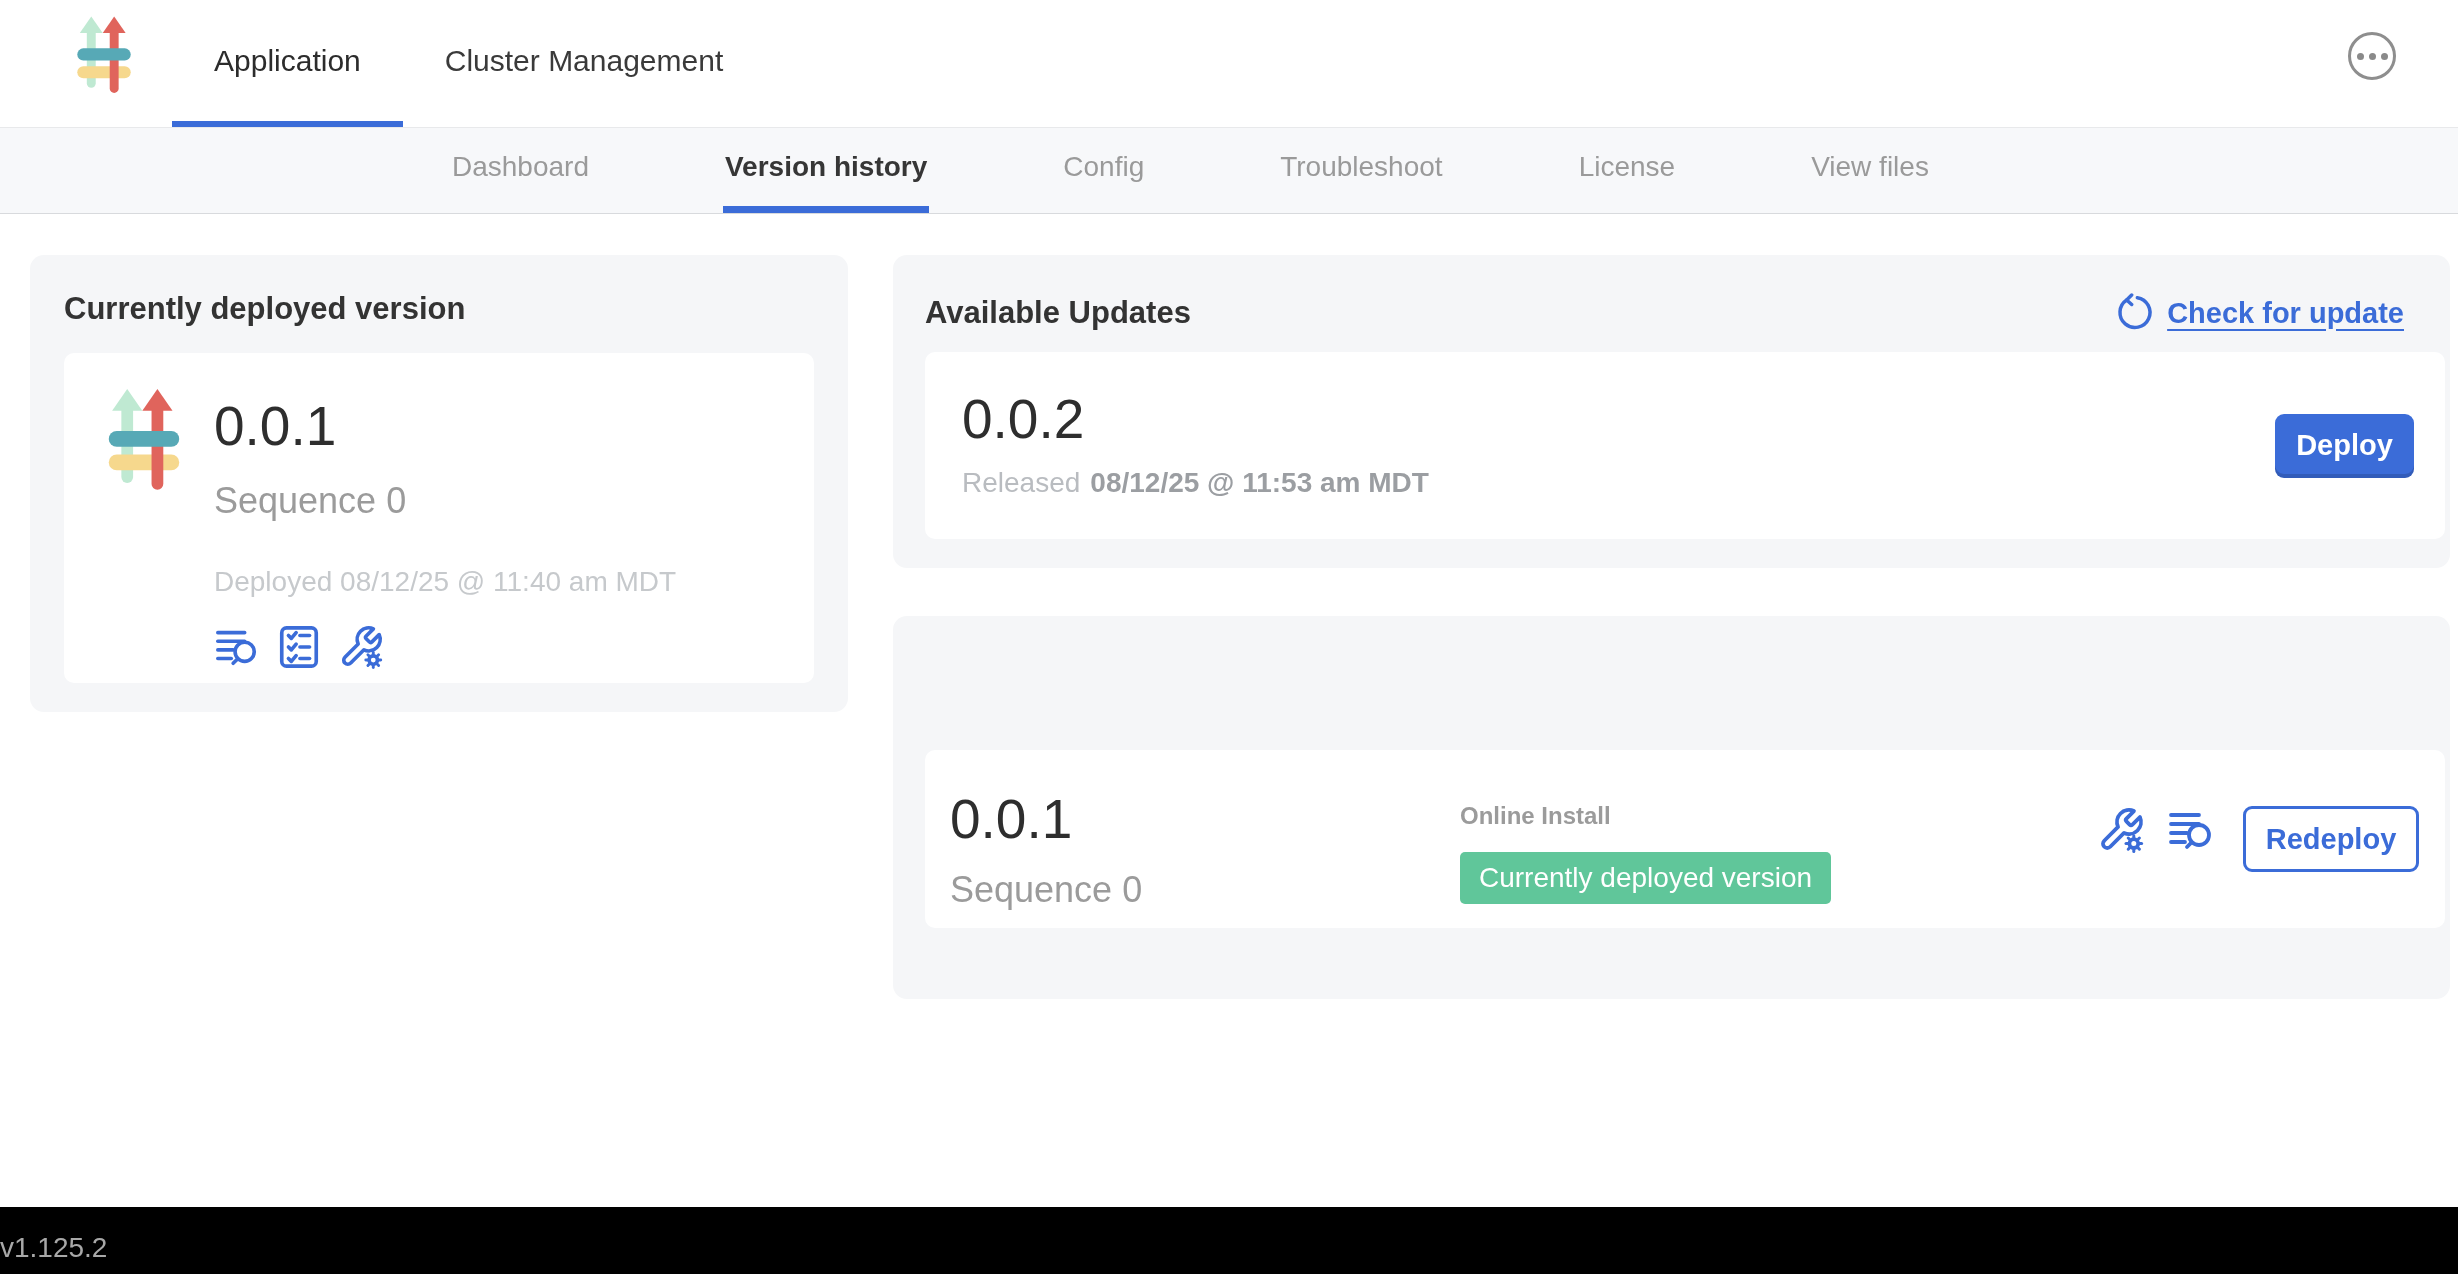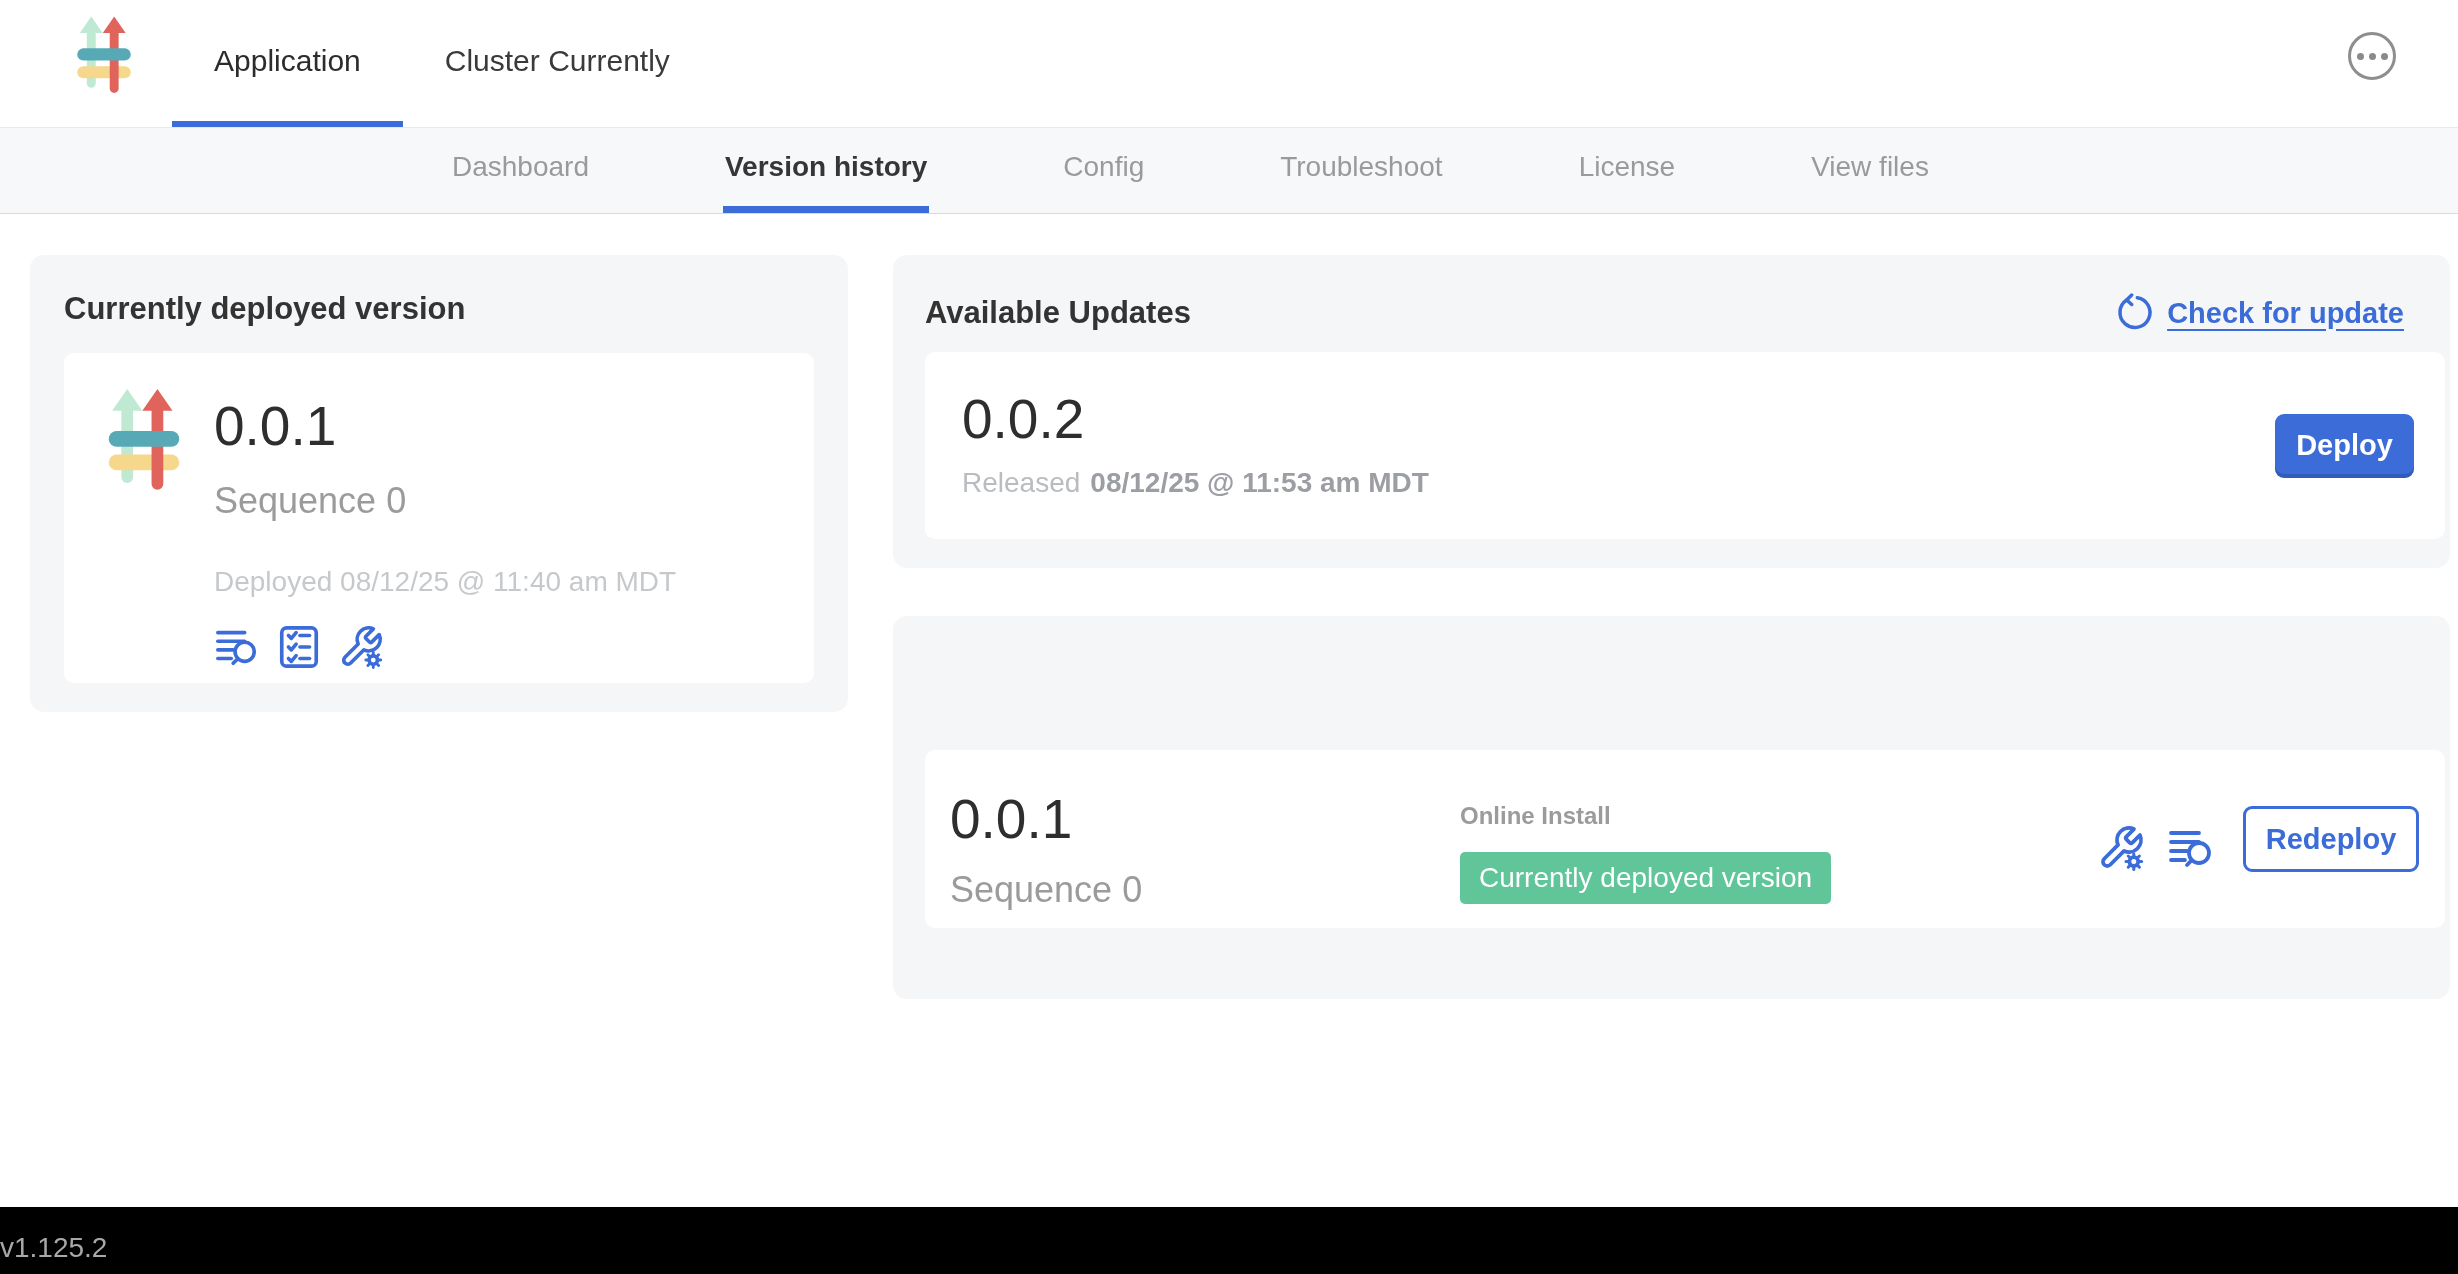--- a/index.html
+++ b/index.html
@@ -116,21 +116,21 @@
   .v-left .ver-seq { margin-top: 22px; }
   .v-mid { position: absolute; left: 535px; top: 52px; }
   .install-type { font-size: 24px; font-weight: bold; color: #9b9b9b; }
   .badge {
     display: inline-block; margin-top: 22px;
     background: #60c69a; color: #fff;
     font-size: 28px; padding: 10px 19px; border-radius: 5px;
   }
   .v-right {
     position: absolute; right: 26px; top: 50%; transform: translateY(-50%);
-    display: flex; align-items: flex-end; gap: 22px;
+    display: flex; align-items: flex-start; gap: 22px;
   }
   .v-right .icon-btn svg { width: 48px; height: 48px; }
   .redeploy-btn {
     width: 176px; height: 66px; background: #fff;
     border: 3px solid #3b6cd8; border-radius: 9px;
     color: #3b6cd8; font-size: 29px; font-weight: bold;
     font-family: "Liberation Sans", sans-serif; cursor: pointer;
     margin-left: 6px;
   }
 
@@ -153,21 +153,21 @@
       <rect x="26.5" y="8" width="7" height="52" rx="3.5" fill="#e0645c"></rect>
       <polygon points="30,0 39,13 21,13" fill="#e0645c"></polygon>
       <rect x="1" y="25" width="42" height="9.5" rx="4.75" fill="#57a9b6"></rect>
     </svg>
   </div>
   <nav class="topnav-tabs">
     <div class="topnav-tab active">
       <span>Application</span>
     </div>
     <div class="topnav-tab">
-      <span>Cluster Currently</span>
+      <span>Cluster Management</span>
     </div>
   </nav>
   <div class="overflow-btn">
     <span class="dot"></span>
     <span class="dot"></span>
     <span class="dot"></span>
   </div>
 </header>
 
 <nav class="subnav">

